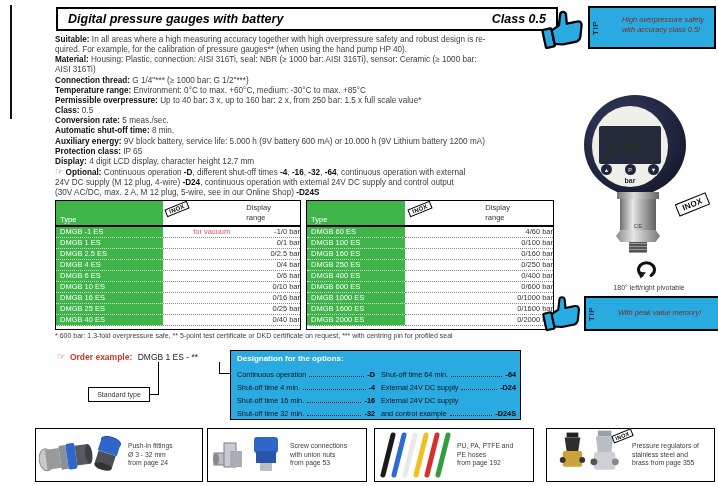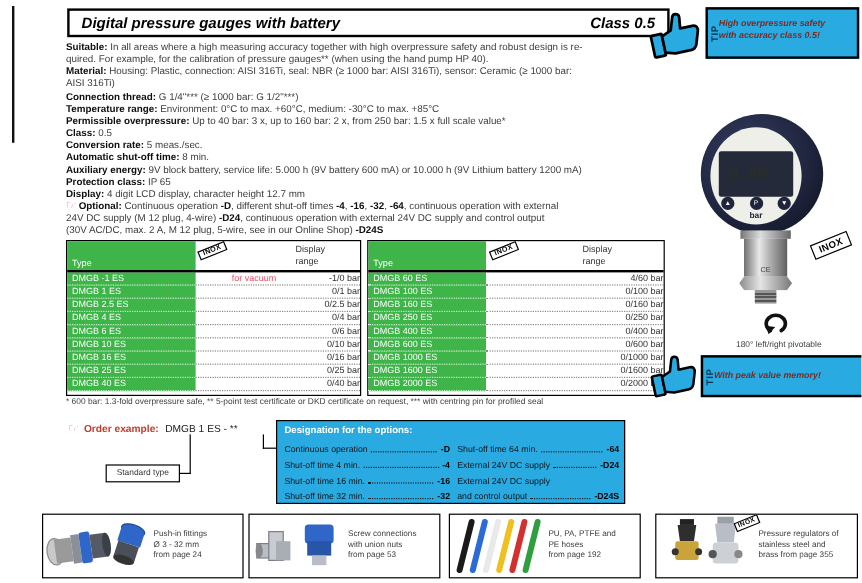--- a/index.html
+++ b/index.html
@@ -7,21 +7,21 @@
   .page{position:relative;width:718px;height:486px;background:#fff;font-family:"Liberation Sans",sans-serif;overflow:hidden;color:#3d3d3d}
   .left-rule{position:absolute;left:10px;top:5px;width:2px;height:114px;background:#101010}
   
   .title-box{position:absolute;left:56px;top:7px;width:502px;height:24px;border:2px solid #000;background:#fff;display:flex;align-items:center;justify-content:space-between;padding:0 10px}
   .title-box span{font-style:italic;font-weight:bold;font-size:12.5px;color:#000}
   
   .tipbox{position:absolute;background:#29abe2;border:2px solid #000}
   .tip-top{left:588px;top:6px;width:128px;height:43px}
   .tip-side{left:584px;top:296px;width:152px;height:35px}
   .tipv{position:absolute;left:-1px;top:50%;transform:translateY(-50%) rotate(-90deg);font-size:8px;font-weight:bold;color:#08304a;letter-spacing:.5px}
-  .tiptext{margin-left:9px;padding-top:7px;font-style:italic;font-weight:bold;font-size:7.4px;line-height:9.5px;color:#7c2a20}
+  .tiptext{margin-left:32px;padding-top:7px;font-style:italic;font-weight:normal;font-size:7.4px;line-height:9.5px;color:#7c2a20}
   .tip-side .tiptext{padding-top:10px}
   .thumb{position:absolute}
   
   .specs{position:absolute;left:55px;top:35px;width:540px;font-size:8.2px;line-height:10.15px}
   .sline{white-space:nowrap}
   .b{font-weight:bold;color:#0e0e0e}
   .hand{color:#c23b2a;font-size:9.5px;margin-right:2px}
   
   .ptable{position:absolute;top:200px;height:130px;border:1.5px solid #000;background:#fff}
   .t-left{left:55px;width:246px}
@@ -325,21 +325,21 @@
         </div>
         <div class="opt">
           <span>External 24V DC supply</span>
           <span class="lead"></span>
           <span class="code">-D24</span>
         </div>
         <div class="opt">
           <span>External 24V DC supply</span>
         </div>
         <div class="opt">
-          <span>and control output</span>
+          <span>and control example</span>
           <span class="lead"></span>
           <span class="code">-D24S</span>
         </div>
       </div>
   </div>
 
   <div class="g-ring"></div>
   <div class="g-face"></div>
   <div class="g-lcd">
     <div class="g-scr">0.00</div>

